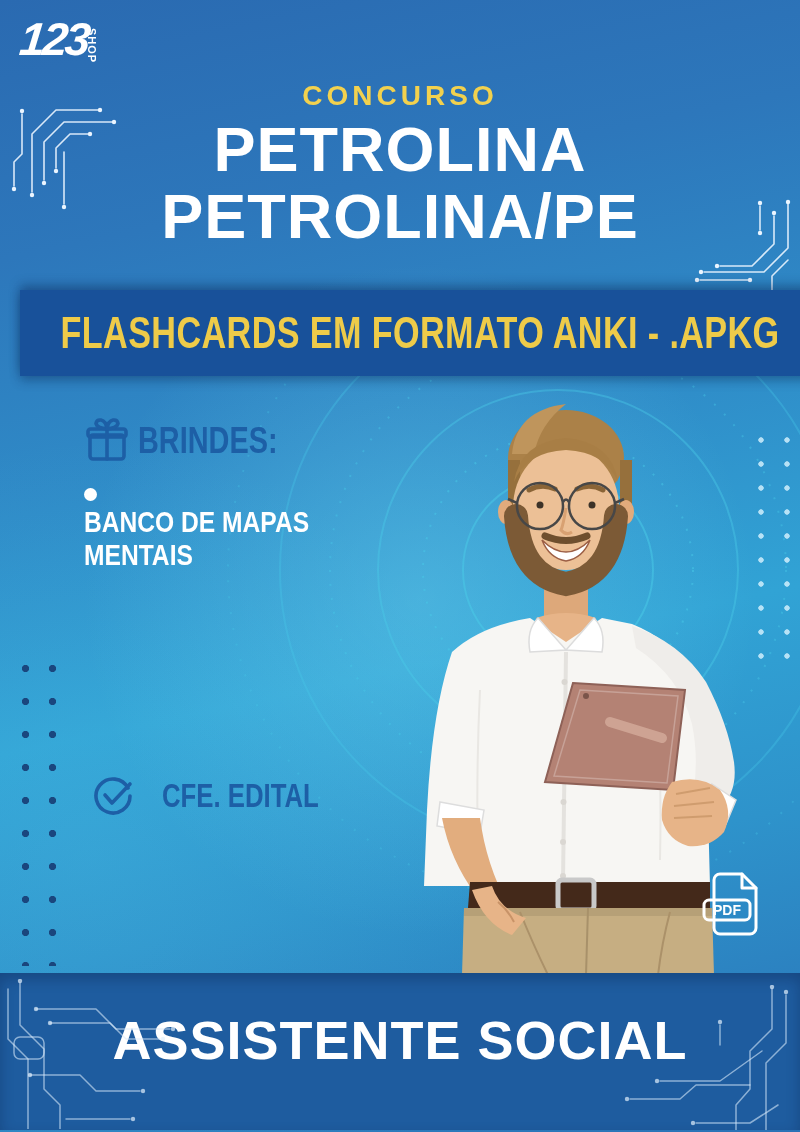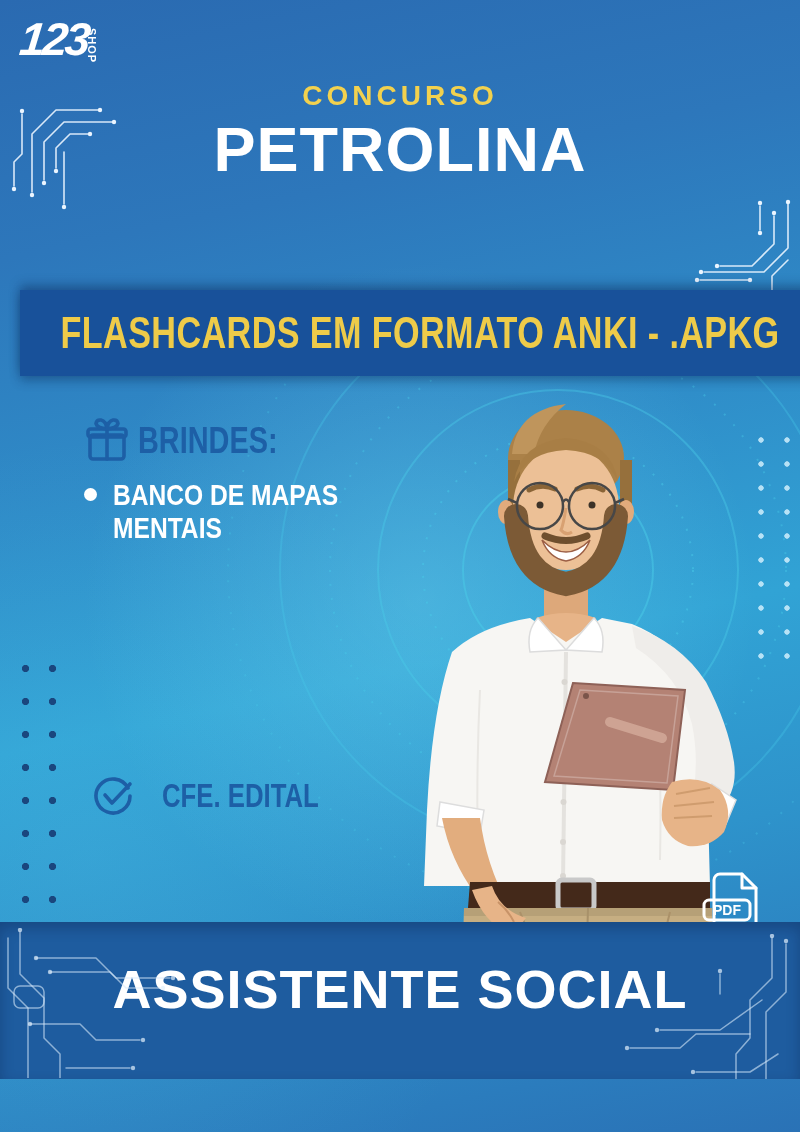--- a/index.html
+++ b/index.html
@@ -25,31 +25,31 @@
   .title{left:0;top:116px;width:800px;text-align:center;color:#fff;font-weight:bold;font-size:63px;line-height:67px;letter-spacing:1px;}
 
   .banner{left:0;top:290px;width:800px;height:86px;background:#18519a;text-align:center;
     box-shadow:0 -5px 10px rgba(5,25,70,.35),0 5px 10px rgba(5,25,70,.30);display:flex;align-items:center;justify-content:center;margin-left:20px;}
   .banner-text{color:#eecb49;font-size:45px;font-weight:bold;letter-spacing:.5px;}
 
   .offers{left:84px;top:418px;color:#1d5fa6;}
   .offers-head{display:flex;align-items:center;gap:8px;}
   .offers-head-label{font-size:37px;font-weight:bold;}
   .bullets{left:84px;top:478px;}
-  .bullet-item{display:flex;gap:16px;margin-bottom:17px;}
+  .bullet-item{display:flex;gap:4px;margin-bottom:17px;flex-direction:column;}
   .bullet-dot{width:13px;height:13px;border-radius:50%;background:#fff;margin-top:10px;flex:0 0 13px;}
   .bullet-text{color:#fff;font-size:30px;font-weight:bold;line-height:33px;}
   .bullet-text .cond{transform:scaleX(.82);display:block;}
 
   .edital-head{left:92px;top:775px;display:flex;align-items:center;gap:28px;color:#1d5fa6;}
   .edital-head-label{font-size:33px;font-weight:bold;}
   .edital-par{left:92px;top:840px;color:#fff;font-size:28px;font-weight:bold;line-height:33px;}
   .edital-par .cond{display:block;transform:scaleX(.80);}
 
-  .footer{left:0;top:922px;width:800px;height:157px;background:#1e5c9f;box-shadow:inset 0 6px 14px rgba(0,10,45,.25);}
+  .footer{left:0;top:973px;width:800px;height:157px;background:#1e5c9f;box-shadow:inset 0 6px 14px rgba(0,10,45,.25);}
   .footer-role{position:absolute;left:0;top:36px;width:800px;text-align:center;color:#fff;font-size:54px;font-weight:bold;letter-spacing:1px;}
 
   .dots-left{left:8px;top:648px;width:48px;height:318px;opacity:.9;
     background-image:radial-gradient(circle,#173c74 3.2px,transparent 4px);background-size:27px 33px;background-position:4px 4px;}
   .dots-right{left:748px;top:428px;width:52px;height:234px;opacity:.85;
     background-image:radial-gradient(circle,#cfeefc 2.4px,transparent 3px);background-size:26px 24px;}
 
   svg{display:block;}
   .circuit path{fill:none;stroke-linecap:round;stroke-linejoin:round;}
 </style>
@@ -199,20 +199,21 @@
 
   <div class="abs logo">
     <span class="logo-num">123</span>
     <span class="logo-shop">SHOP</span>
   </div>
 
 
   <div class="abs eyebrow">CONCURSO</div>
   <div class="abs title">
     <div>PETROLINA</div>
+    <div>PETROLINA/PE</div>
   </div>
 
   <div class="abs banner">
     <span class="banner-text cond-c">FLASHCARDS EM FORMATO ANKI - .APKG</span>
   </div>
 
   <div class="abs offers">
     <div class="offers-head">
       <svg width="46" height="46" viewBox="0 0 46 46">
         <g fill="none" stroke="#1d5fa6" stroke-width="3.6" stroke-linecap="round" stroke-linejoin="round">

